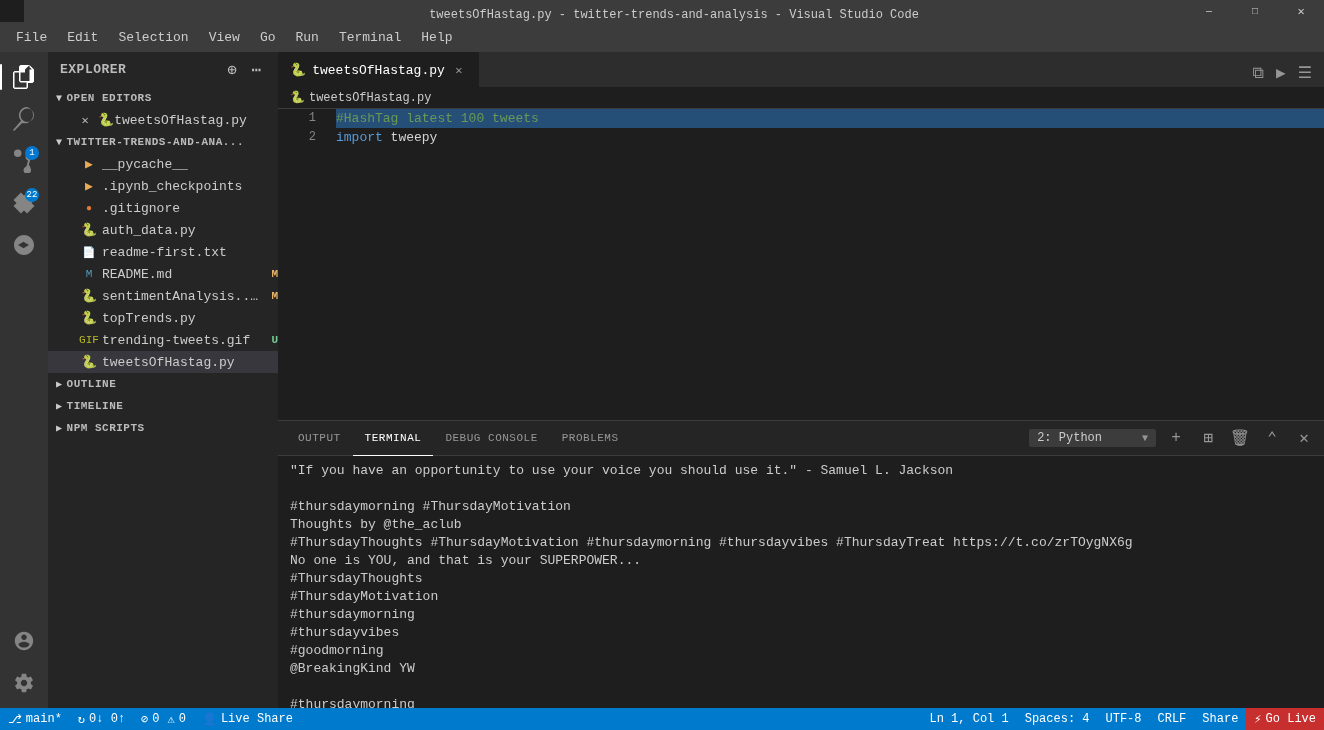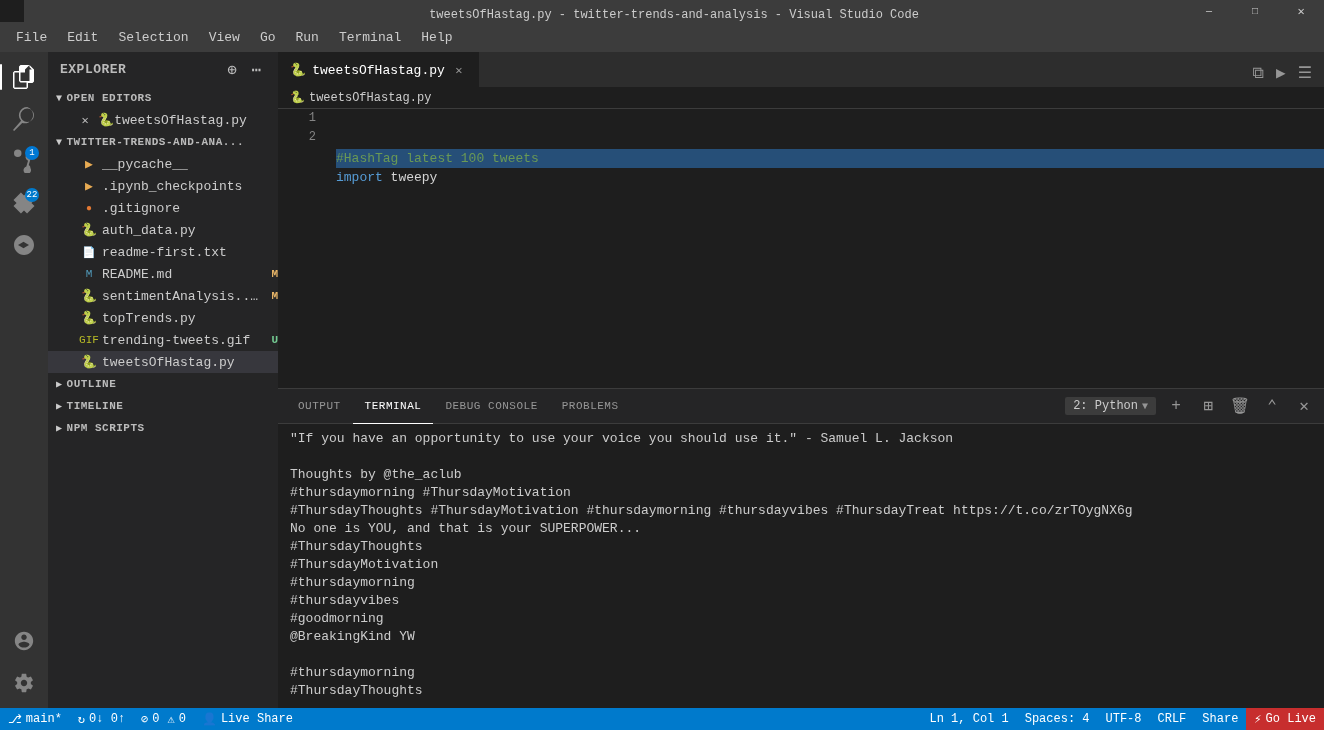--- a/index.html
+++ b/index.html
@@ -355,26 +355,25 @@
       padding-left: 8px;
     }
     .code-line {
       height: 19px;
       white-space: pre;
       font-family: 'Consolas', 'Courier New', monospace;
       font-size: 13px;
     }
     .code-line.highlighted {
       background: #264f78;
-      margin-top: 40px;
     }
 
     
     #panel {
-      height: 320px;
+      height: 288px;
       background: #1e1e1e;
       border-top: 1px solid #3c3c3c;
       display: flex;
       flex-direction: column;
       flex-shrink: 0;
     }
     #panel-tabs {
       height: 35px;
       background: #252526;
       display: flex;
@@ -643,37 +642,37 @@
       </div>
     </div>
 
     <div id="panel">
       <div id="panel-tabs">
         <div class="panel-tab">OUTPUT</div>
         <div class="panel-tab active">TERMINAL</div>
         <div class="panel-tab">DEBUG CONSOLE</div>
         <div class="panel-tab">PROBLEMS</div>
         <div id="panel-right">
-          <div style="display:flex;align-items:center;background:#3c3c3c;padding:2px 8px;border-radius:2px;cursor:pointer;">
+          <div style="display:flex;align-items:center;background:#3c3c3c;padding:2px 8px;border-radius:2px;cursor:pointer;gap:36px;">
             <span style="font-size:12px;color:#cccccc;">2: Python</span>
             <span style="font-size:10px;color:#969696;margin-left:4px;">▼</span>
           </div>
           <span class="panel-action" title="New Terminal">+</span>
           <span class="panel-action" title="Split Terminal">⊞</span>
           <span class="panel-action" title="Kill Terminal">🗑</span>
           <span class="panel-action" title="Maximize">⌃</span>
           <span class="panel-action" title="Close Panel">✕</span>
         </div>
       </div>
 
       <div id="terminal-content">
         <div class="terminal-line">"If you have an opportunity to use your voice you should use it." - Samuel L. Jackson</div>
         <div class="terminal-line">&nbsp;</div>
+        <div class="terminal-line">#thursdaymorning #ThursdayMotivation</div>
         <div class="terminal-line">Thoughts by @the_aclub</div>
-        <div class="terminal-line">#thursdaymorning #ThursdayMotivation</div>
         <div class="terminal-line">#ThursdayThoughts #ThursdayMotivation #thursdaymorning #thursdayvibes #ThursdayTreat https://t.co/zrTOygNX6g</div>
         <div class="terminal-line">No one is YOU, and that is your SUPERPOWER...</div>
         <div class="terminal-line">#ThursdayThoughts</div>
         <div class="terminal-line">#ThursdayMotivation</div>
         <div class="terminal-line">#thursdaymorning</div>
         <div class="terminal-line">#thursdayvibes</div>
         <div class="terminal-line">#goodmorning</div>
         <div class="terminal-line">@BreakingKind YW</div>
         <div class="terminal-line">&nbsp;</div>
         <div class="terminal-line">#thursdaymorning</div>

